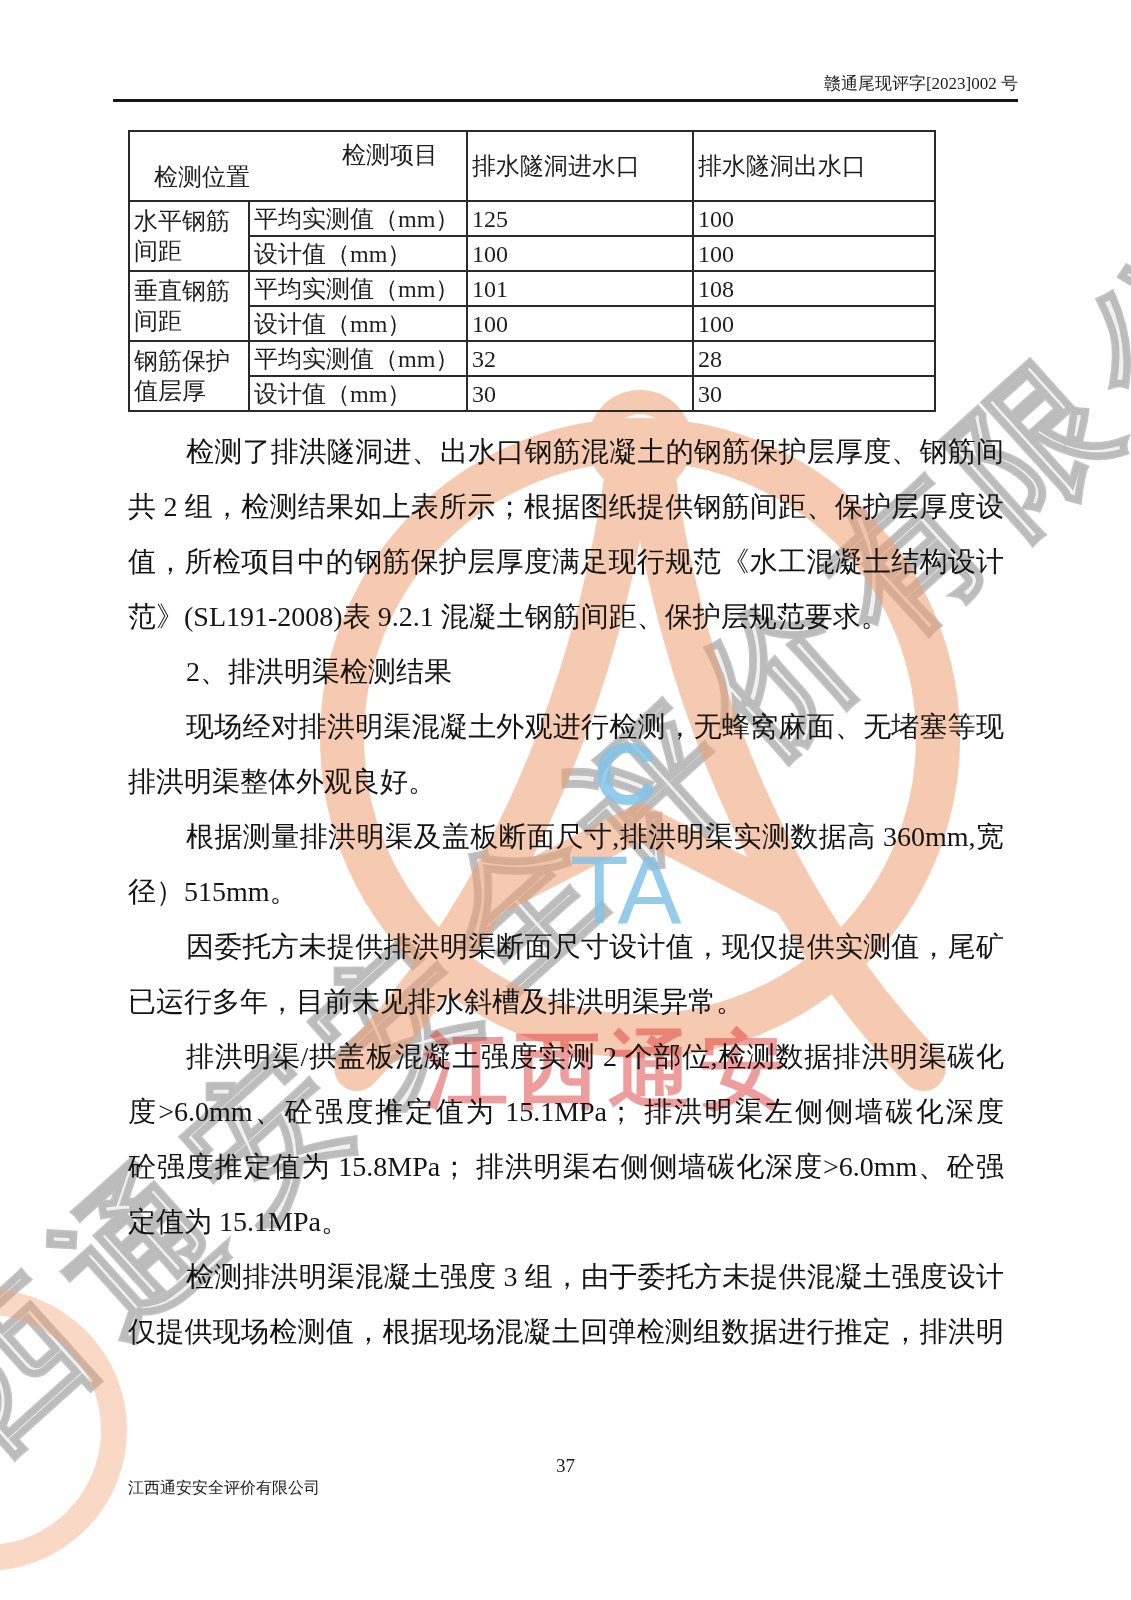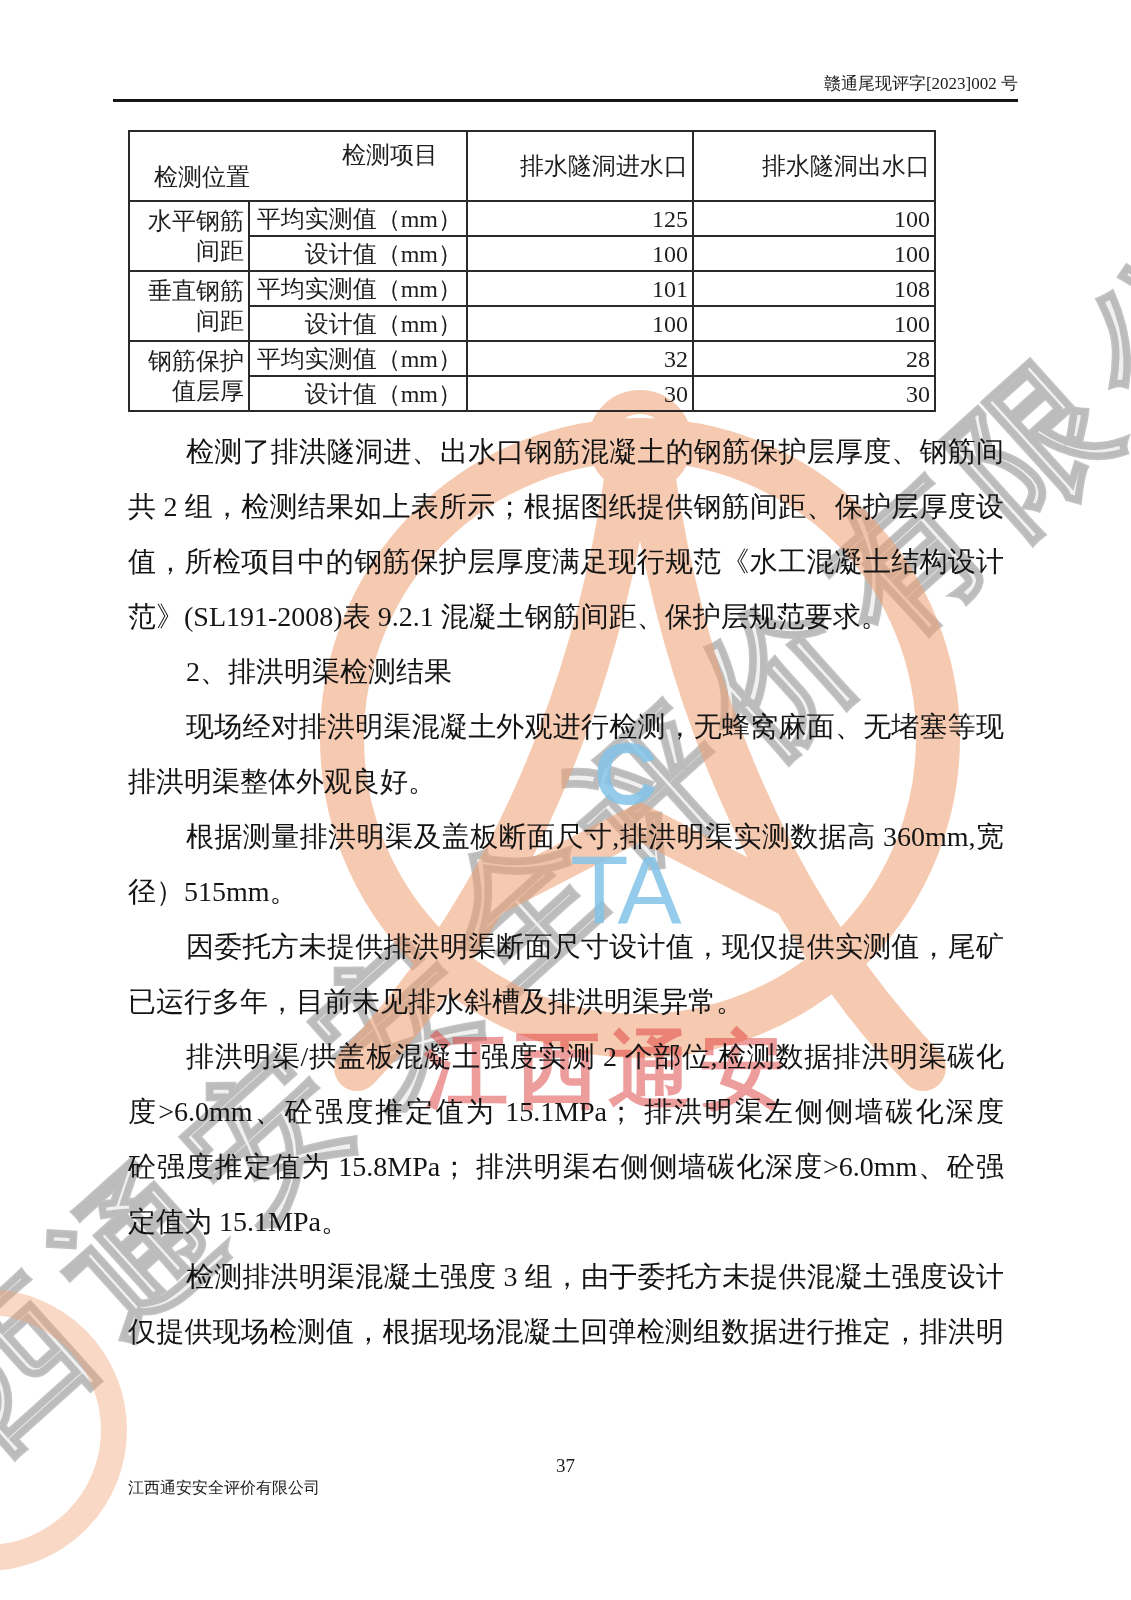--- a/index.html
+++ b/index.html
@@ -40,21 +40,21 @@
   
   .content{position:absolute; inset:0; z-index:1;}
   .hdr-left{position:absolute; left:113px; top:72px; font-size:17px; font-weight:700; white-space:nowrap;}
   .hdr-right{position:absolute; right:113px; top:72px; font-size:17px; font-weight:400; white-space:nowrap;}
   .hdr-rule{position:absolute; left:113px; top:99px; width:905px; height:3px; background:#161616;}
   table.det{
     position:absolute; left:128px; top:130px; width:806px;
     border-collapse:collapse; table-layout:fixed; font-size:24px; color:#1e1e1e;
   }
   table.det td, table.det th{
-    border:2px solid #2a2a2a; text-align:right; vertical-align:middle;
+    border:2px solid #2a2a2a; text-align:left; vertical-align:middle;
     font-weight:400; padding:0 4px; line-height:1.25; overflow:hidden;
   }
   tr.hrow{height:70px;}
   tr.drow{height:35px;}
   .corner{position:relative;}
   .corner-top{position:absolute; top:8px; left:212px; white-space:nowrap;}
   .corner-bottom{position:absolute; bottom:8px; left:8px; white-space:nowrap;margin-left:16px;}
   .body-text{position:absolute; left:128px; top:424px; width:876px;}
   .bline{
     font-size:28px; line-height:55px; height:55px; overflow:hidden;

